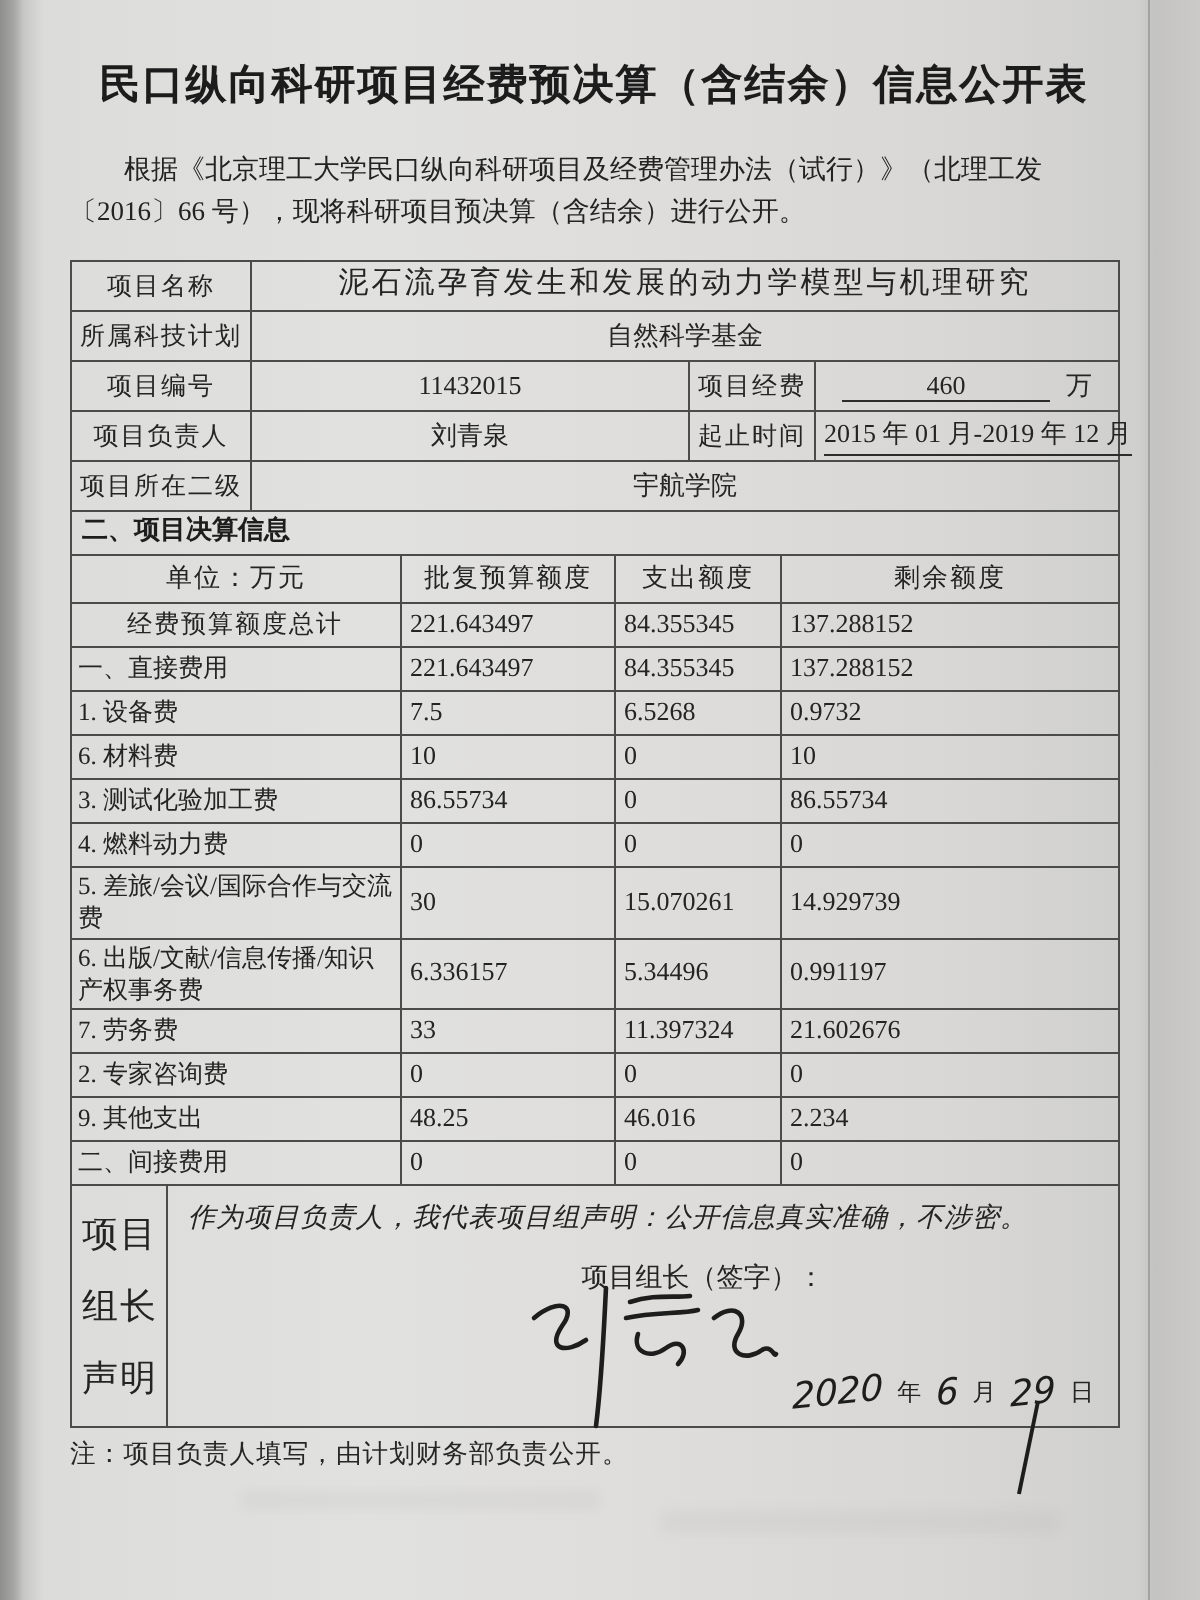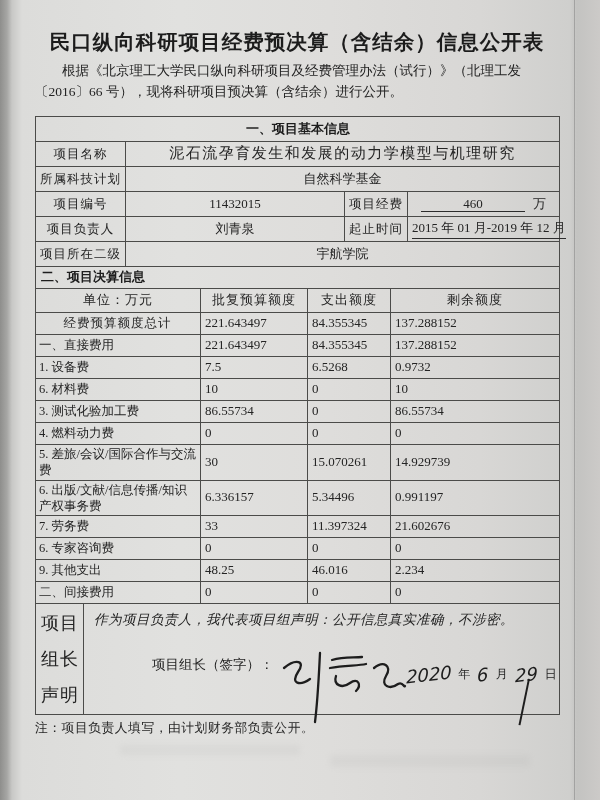--- a/index.html
+++ b/index.html
@@ -24,21 +24,21 @@
   }
   .smudge{position:absolute;background:#9a9a98;opacity:.10;filter:blur(3px);border-radius:3px;}
   .content{position:absolute;left:35px;top:28px;width:524px;}
 
   .title{
     text-align:center;
     font-family:"DejaVu Sans",sans-serif;font-weight:bold;
     font-size:20.5px;letter-spacing:1px;color:#1c1c1c;
     white-space:nowrap;
   }
-  .intro{margin-top:5px;font-size:13.5px;line-height:1.52;color:#232323;}
+  .intro{margin-top:19px;font-size:13.5px;line-height:1.52;color:#232323;}
   .intro .l1{text-indent:2em;}
 
   table{border-collapse:collapse;width:524px;table-layout:fixed;margin:0;}
   td{border:1px solid #4b4b49;padding:1px 4px;font-size:13px;line-height:1.3;
      vertical-align:middle;color:#242424;}
   .tbl{margin-top:0;}
   .tbl + .tbl{margin-top:-1px;}
   .sec-header td{
     font-family:"DejaVu Sans",sans-serif;font-weight:bold;font-size:13px;
     text-align:left;height:19px;padding-left:5px;color:#1d1d1d;
@@ -58,21 +58,21 @@
   .tb td{height:19px;}
   .tb .colhead{text-align:center;font-size:13px;letter-spacing:1px;height:21px;}
   .tb .num{text-align:left;font-size:13px;}
   .tb .cat{text-align:left;font-size:12.5px;padding-left:3px;}
   .tb .cat.center{text-align:center;letter-spacing:1px;}
   
   .tc .decl-lbl{width:48px;text-align:right;font-size:18px;line-height:2.0;
                 letter-spacing:1px;}
   .tc .decl-body{padding:7px 8px 4px 10px;height:82px;vertical-align:top;overflow:visible;}
   .statement{font-size:13.5px;letter-spacing:0.5px;font-style:italic;}
-  .sign-line{display:flex;margin-top:27px;position:relative;}
+  .sign-line{display:flex;align-items:center;margin-top:12px;position:relative;flex-direction:column;}
   .sign-label{margin-left:58px;font-size:13.5px;white-space:nowrap;}
   .sig-svg{margin:-6px 0 0 4px;overflow:visible;flex:0 0 auto;}
   .date-part{margin-left:auto;margin-right:4px;display:flex;align-items:center;
              gap:7px;white-space:nowrap;}
   .hand{font-family:"DejaVu Sans",sans-serif;font-style:italic;font-size:18px;
         display:inline-block;transform:rotate(-6deg) skewX(-6deg);color:#1d1d1d;}
   .hand-day{position:relative;}
   .hand-day::after{content:"";position:absolute;left:13px;top:16px;width:1.6px;height:46px;
                    background:#1d1d1d;transform:rotate(12deg);transform-origin:top;}
   .d-unit{font-size:12px;}
@@ -95,23 +95,20 @@
     </div>
 
     <table class="tbl ta" style="margin-top:14px;">
       <colgroup>
           <col style="width:90px">
           <col style="width:219px">
           <col style="width:63px">
           <col style="width:152px">
         </colgroup>
       <tbody>
-          <tr class="sec-header">
-        <td colspan="4">一、项目基本信息</td>
-      </tr>
       <tr>
         <td class="lbl">项目名称</td>
         <td colspan="3" class="name-val">泥石流孕育发生和发展的动力学模型与机理研究</td>
       </tr>
       <tr>
         <td class="lbl">所属科技计划</td>
         <td colspan="3">自然科学基金</td>
       </tr>
       <tr>
         <td class="lbl">项目编号</td>
@@ -199,21 +196,21 @@
             <td class="num">5.34496</td>
             <td class="num">0.991197</td>
           </tr>
           <tr>
             <td class="cat left">7. 劳务费</td>
             <td class="num">33</td>
             <td class="num">11.397324</td>
             <td class="num">21.602676</td>
           </tr>
           <tr>
-            <td class="cat left">6. 专家咨询费</td>
+            <td class="cat left">2. 专家咨询费</td>
             <td class="num">0</td>
             <td class="num">0</td>
             <td class="num">0</td>
           </tr>
           <tr>
             <td class="cat left">9. 其他支出</td>
             <td class="num">48.25</td>
             <td class="num">46.016</td>
             <td class="num">2.234</td>
           </tr>

